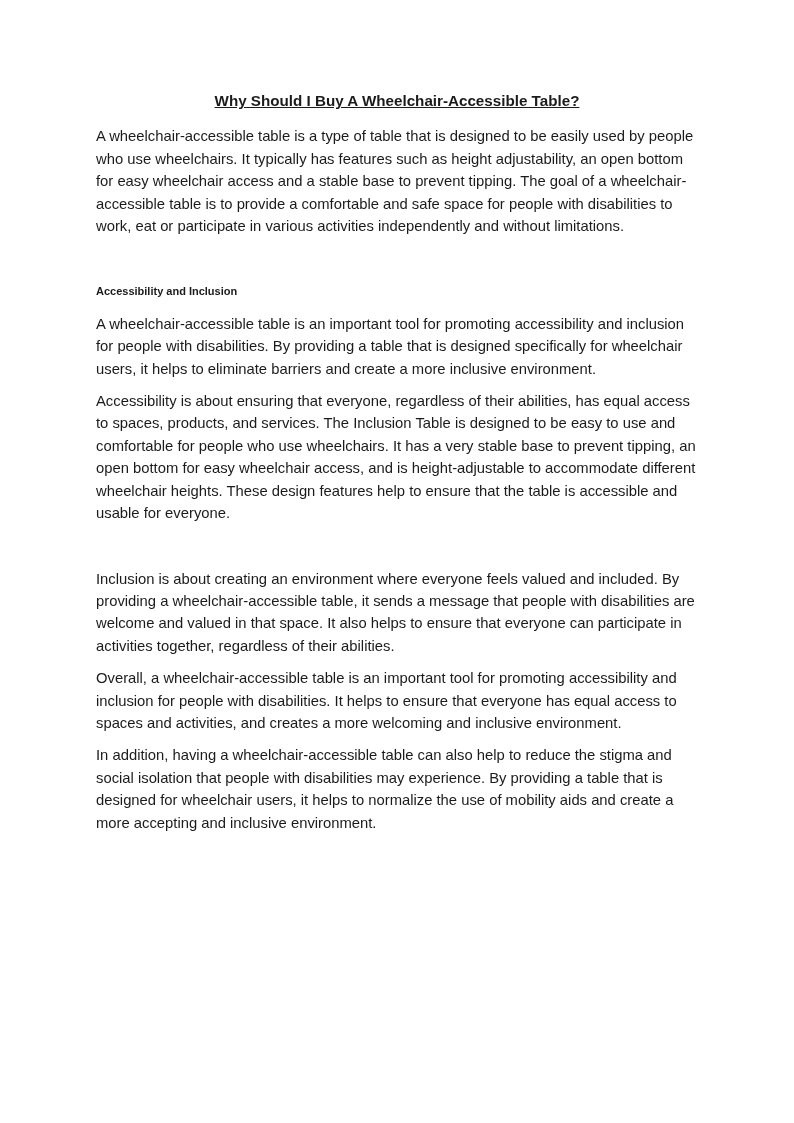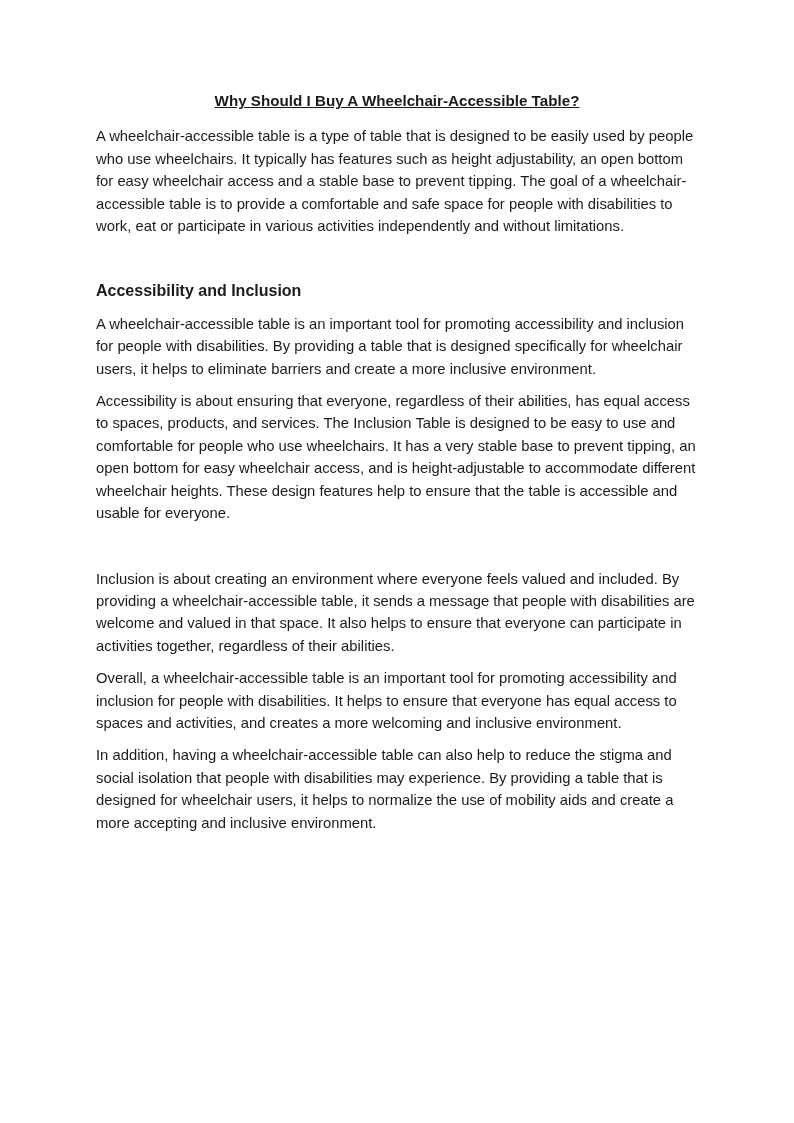--- a/index.html
+++ b/index.html
@@ -25,21 +25,21 @@
     text-decoration: underline;
     text-align: center;
     margin: 0 0 13px 0;
     line-height: 22.4px;
   }
   .para {
     margin: 0 0 10px 0;
     text-align: left;
   }
   .section-heading {
-    font-size: 16px;
+    font-size: 11px;
     font-weight: bold;
     margin: 0 0 10px 0;
     line-height: 22.4px;
   }
   .inline-link {
     color: var(--link-color, #0563c1);
     text-decoration: underline;
     cursor: pointer;
   }
   .spacer-1 { height: 33px; }

